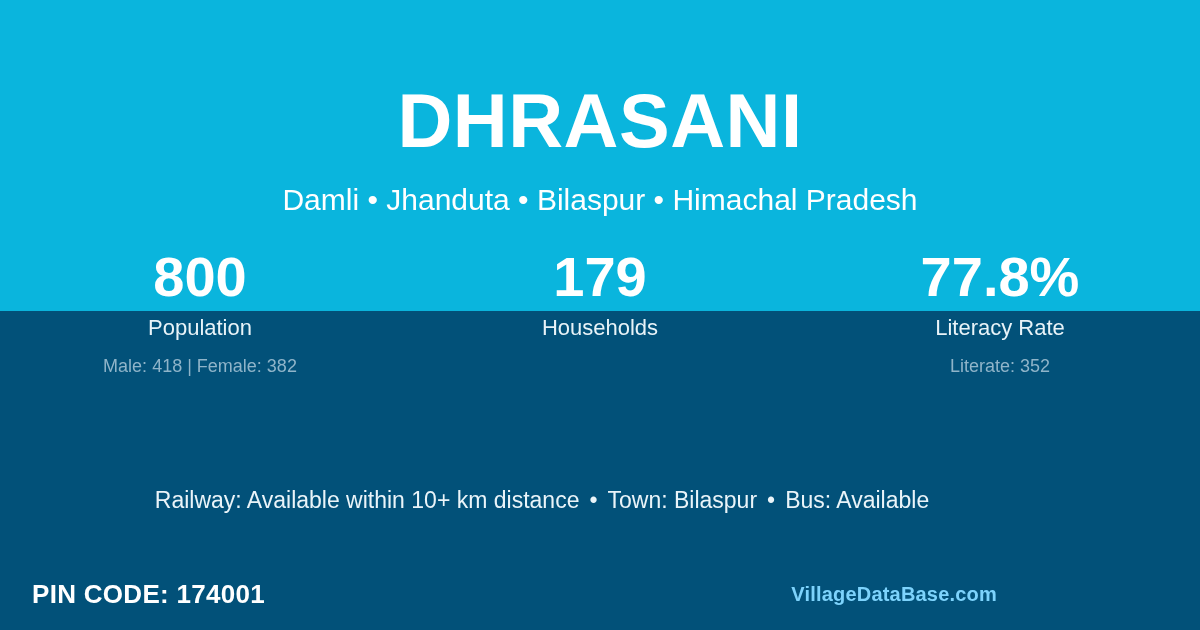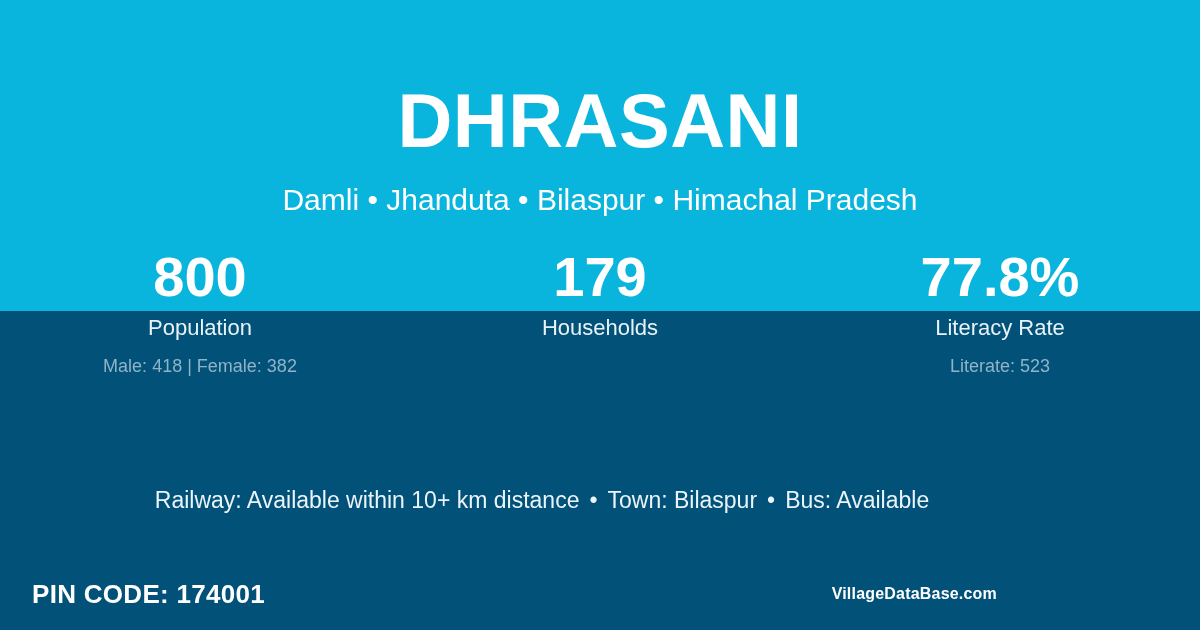--- a/index.html
+++ b/index.html
@@ -119,22 +119,22 @@
     padding: 0 32px;
   }
   .pin-code {
     color: #ffffff;
     font-size: 26px;
     font-weight: bold;
     letter-spacing: 0.3px;
     white-space: nowrap;
   }
   .brand {
-    color: #ffffff;
-    font-size: 16px;
+    color: #7dd3fc;
+    font-size: 20px;
     font-weight: bold;
     letter-spacing: 0.2px;
     white-space: nowrap;
   }
 </style>
 </head>
 <body>
 
 <div class="card">
 
@@ -153,21 +153,21 @@
     </div>
 
     <div class="stat">
       <div class="stat-value">179</div>
       <div class="stat-label">Households</div>
     </div>
 
     <div class="stat">
       <div class="stat-value">77.8%</div>
       <div class="stat-label">Literacy Rate</div>
-      <div class="stat-sub">Literate: 523</div>
+      <div class="stat-sub">Literate: 352</div>
     </div>
 
   </div>
 
   <div class="info-row"><span>Railway: Available within 10+ km distance</span><span class="info-sep">•</span><span>Town: Bilaspur</span><span class="info-sep">•</span><span>Bus: Available</span></div>
 
   <div class="footer">
     <div class="pin-code">PIN CODE: 174001</div>
     <div class="brand">VillageDataBase.com</div>
   </div>

